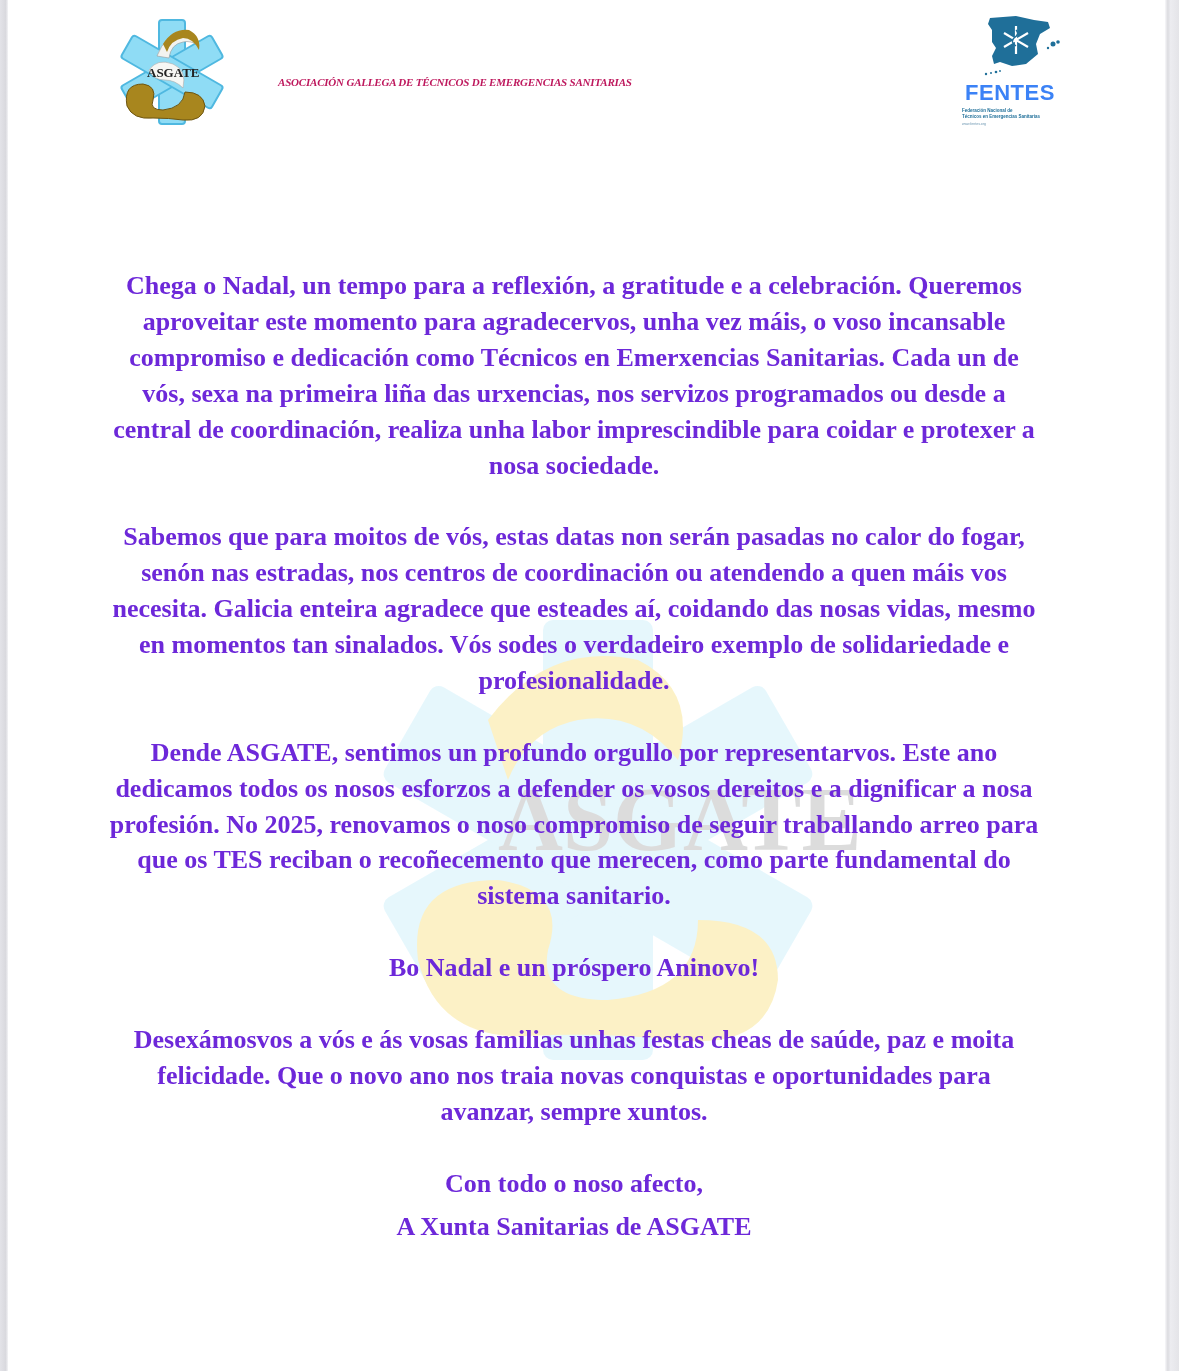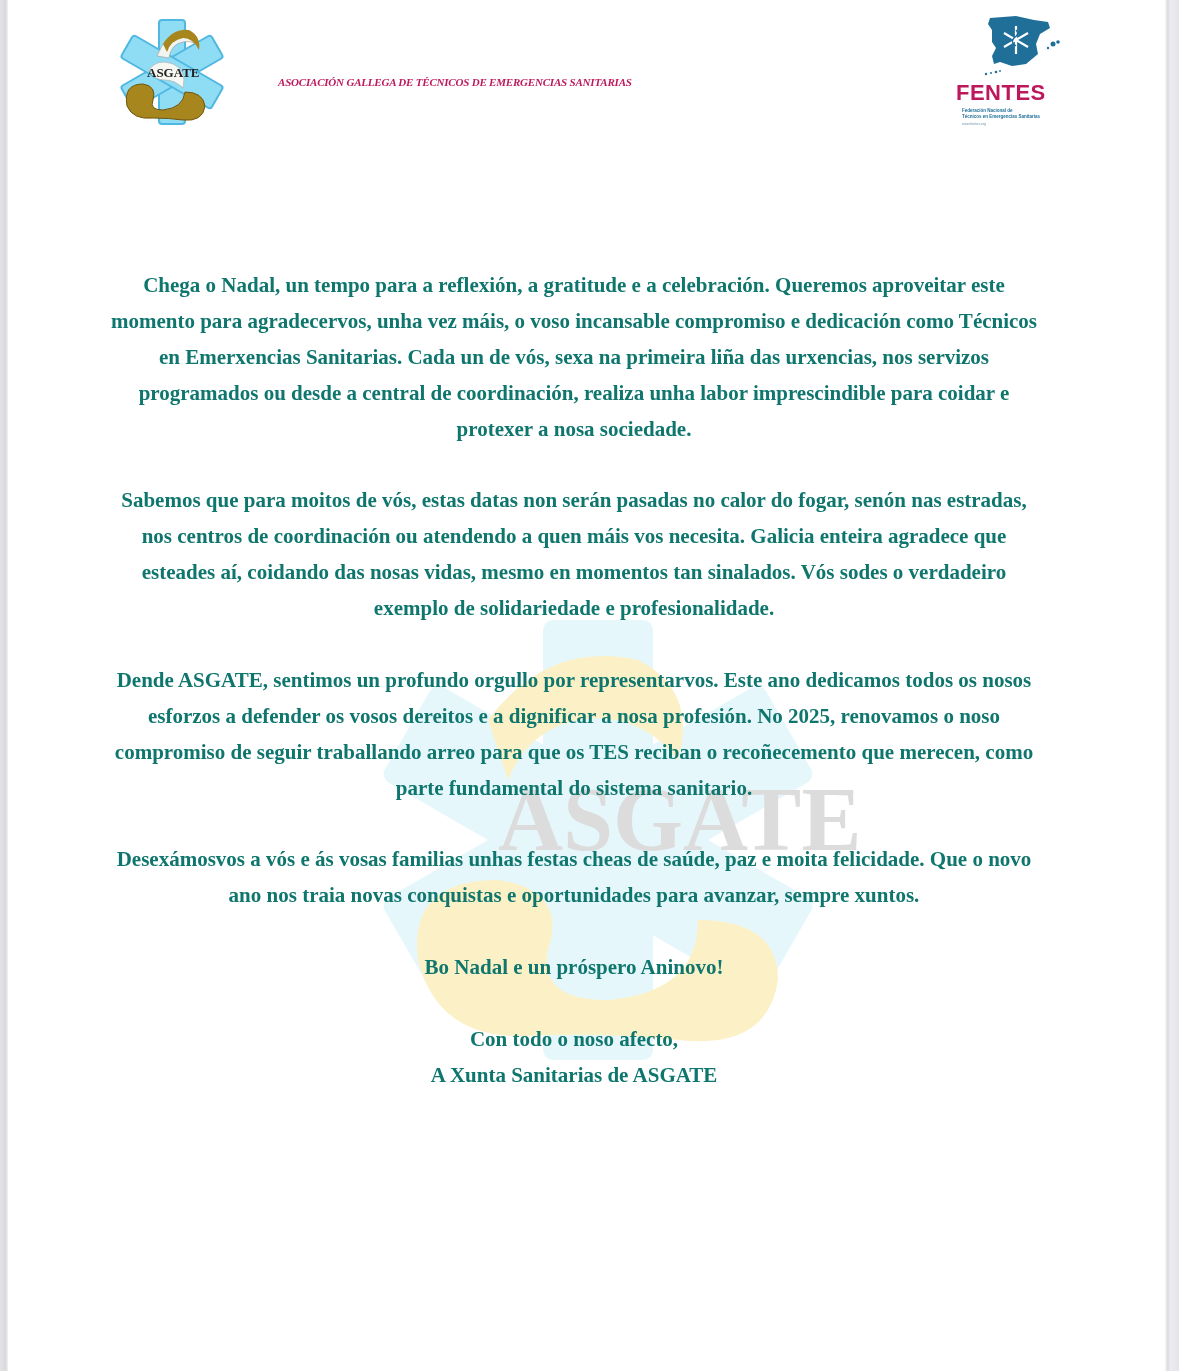--- a/index.html
+++ b/index.html
@@ -26,47 +26,47 @@
   }
   .org-title {
     position: absolute; left: 242px; top: 76px; width: 660px;
     font-style: italic; font-weight: bold; font-size: 11px; color: #be185d;
     letter-spacing: -0.2px; white-space: nowrap; margin-left: 28px;
   }
   .logo-fentes {
     position: absolute; left: 948px; top: 14px; width: 120px; height: 116px;
   }
   .fentes-word {
-    position: absolute; left: 0; top: 66px; width: 108px; 
+    position: absolute; left: 0; top: 66px; width: 108px; text-align: center;
     font-family: "Liberation Sans", "DejaVu Sans", sans-serif;
-    font-weight: bold; font-size: 22px; color: #be185d; letter-spacing: 0.5px;
+    font-weight: bold; font-size: 22px; color: #3b82f6; letter-spacing: 0.5px;
   }
   .fentes-sub {
     position: absolute; left: 6px; top: 94px; width: 110px;
     font-family: "Liberation Sans", "DejaVu Sans", sans-serif;
     font-size: 4.5px; line-height: 6px; color: #1f6f99; font-weight: bold;
   }
   .fentes-web {
     position: absolute; left: 6px; top: 108px;
     font-family: "Liberation Sans", "DejaVu Sans", sans-serif;
     font-size: 3.5px; color: #6a95b0;
   }
   
   .watermark {
     position: absolute; left: 330px; top: 600px; width: 520px; height: 480px;
     opacity: 0.22; pointer-events: none;
   }
   
   .letter {
     position: absolute; left: 100px; top: 268px; width: 932px;
-    text-align: center; color: #0f766e;
-    font-weight: bold; font-size: 21px; line-height: 35.9px;
+    text-align: center; color: #6d28d9;
+    font-weight: bold; font-size: 26px; line-height: 35.9px;
   }
   .letter p { margin: 0 0 35.9px 0; }
-  .letter .sign { margin: 0; }
+  .letter .sign { margin: 8px; }
 </style>
 </head>
 <body>
 
 <div class="edge-left"></div>
 <div class="edge-right"></div>
 
 <div class="page">
 
   <div class="logo-asgate">
@@ -121,19 +121,19 @@
       <path d="M150 120 Q210 40 300 60 Q360 90 340 160 Q300 110 240 120 Q190 130 170 180 Z" fill="#f2c400"></path>
       <path d="M80 360 Q70 280 160 280 Q230 290 210 350 Q200 400 270 400 Q360 392 360 320 Q440 320 440 380 Q430 450 340 440 Q260 432 190 436 Q100 440 80 360 Z" fill="#f2c400"></path>
       <text x="160" y="250" font-family="Liberation Serif, serif" font-weight="bold" font-size="90" fill="#666">ASGATE</text>
     </svg>
   </div>
 
   <div class="letter">
     <p>Chega o Nadal, un tempo para a reflexión, a gratitude e a celebración. Queremos aproveitar este momento para agradecervos, unha vez máis, o voso incansable compromiso e dedicación como Técnicos en Emerxencias Sanitarias. Cada un de vós, sexa na primeira liña das urxencias, nos servizos programados ou desde a central de coordinación, realiza unha  labor imprescindible para coidar e protexer a nosa sociedade.</p>
     <p>Sabemos que para moitos de vós, estas datas non serán pasadas no calor do fogar, senón nas estradas, nos centros de coordinación ou atendendo a quen máis vos necesita. Galicia enteira agradece que esteades aí, coidando das nosas vidas, mesmo en momentos tan sinalados. Vós sodes o verdadeiro exemplo de solidariedade e profesionalidade.</p>
     <p>Dende ASGATE, sentimos un profundo orgullo por representarvos. Este ano dedicamos todos os nosos esforzos a defender os vosos dereitos e a dignificar a nosa profesión. No 2025, renovamos o noso compromiso de seguir traballando arreo para que os TES reciban o recoñecemento que merecen, como parte fundamental do sistema sanitario.</p>
+    <p>Bo Nadal e un próspero Aninovo!</p>
     <p>Desexámosvos a vós e ás vosas familias unhas festas cheas de saúde, paz e moita felicidade. Que o novo ano nos traia novas conquistas e oportunidades para avanzar, sempre xuntos.</p>
-    <p>Bo Nadal e un próspero Aninovo!</p>
     <p class="sign">Con todo o noso afecto,</p>
     <p class="sign">A Xunta Sanitarias de ASGATE</p>
   </div>
 
 </div>
 
 </body></html>

